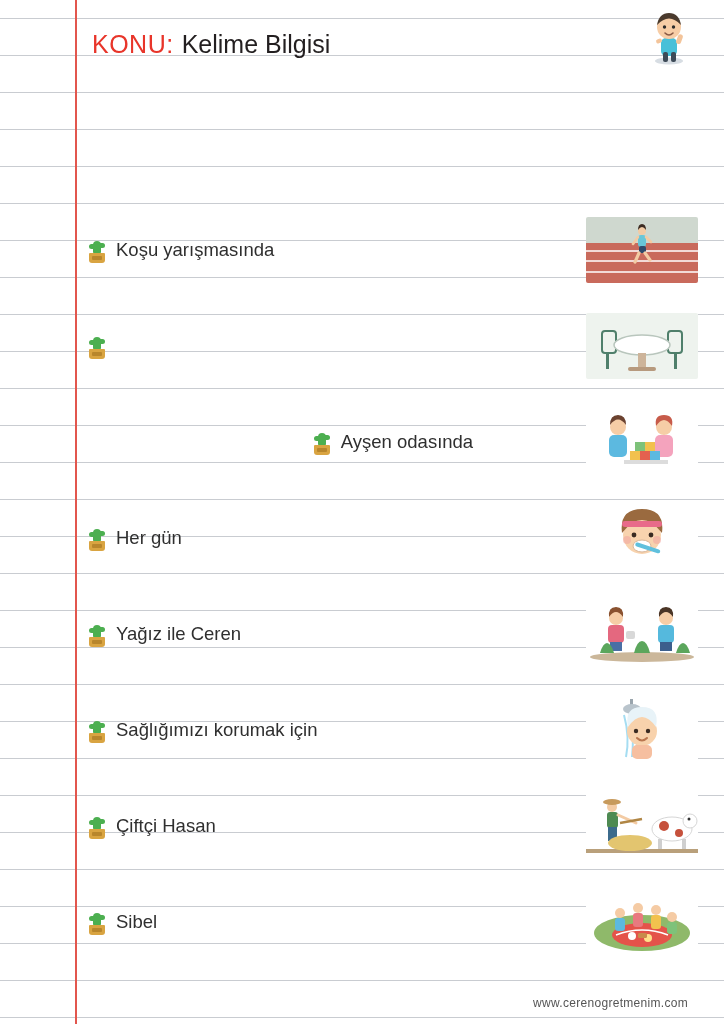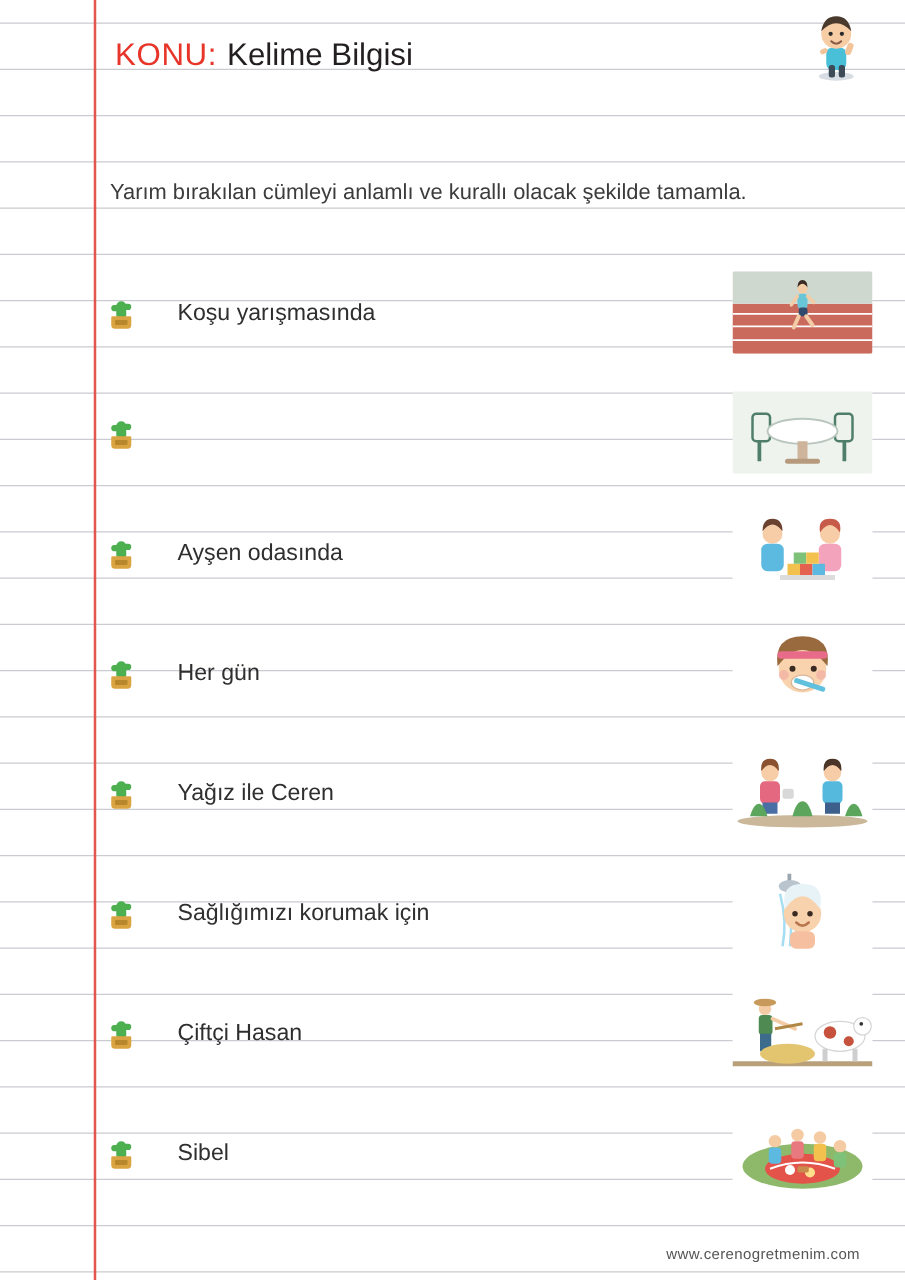--- a/index.html
+++ b/index.html
@@ -88,21 +88,20 @@
   }
 
   
   .q-row {
     position: absolute;
     left: 88px;
     width: 610px;
     height: 74px;
     display: flex;
     align-items: center;
-    gap: 26px;
   }
   .q-bullet {
     width: 18px;
     height: 26px;
     flex: 0 0 18px;
     position: relative;
     margin-right: 10px;
   }
   .q-text {
     font-size: 18.5px;
@@ -217,21 +216,20 @@
     <rect x="25" y="44" width="5" height="10" rx="2" fill="#3d4a57"></rect>
     <rect x="10" y="31" width="6" height="4" rx="2" fill="#f3c49a" transform="rotate(-25 13 33)"></rect>
     <rect x="31" y="26" width="5" height="10" rx="2.5" fill="#f3c49a" transform="rotate(20 33 31)"></rect>
     <circle cx="23" cy="19" r="12" fill="#f7cda6"></circle>
     <path d="M11 17 q12 -13 24 0 q-2 -12 -12 -12 q-10 0 -12 12z" fill="#4a3a2d"></path>
     <circle cx="18.5" cy="19" r="1.7" fill="#2b2b2b"></circle>
     <circle cx="27.5" cy="19" r="1.7" fill="#2b2b2b"></circle>
     <path d="M19 25 q4 4 8 0" stroke="#8a5a45" stroke-width="1.6" fill="none" stroke-linecap="round"></path>
   </svg>
 
-  <div id="instructions">Yarım bırakılan cümleyi anlamlı ve kurallı olacak şekilde tamamla.</div>
 
   <div id="questions">
       <div class="q-row" style="top: 213px;">
         <div class="q-bullet">
           <div class="cactus-arm-l"></div>
           <div class="cactus-arm-r"></div>
           <div class="cactus-body"></div>
           <div class="cactus-pot"></div>
         </div>
         <div class="q-text">Koşu yarışmasında</div>
@@ -263,21 +261,21 @@
             <rect width="112" height="66" fill="#eef3ee"></rect>
             <rect x="16" y="18" width="14" height="22" rx="3" fill="none" stroke="#4f7f6b" stroke-width="2"></rect>
             <rect x="82" y="18" width="14" height="22" rx="3" fill="none" stroke="#4f7f6b" stroke-width="2"></rect>
             <ellipse cx="56" cy="32" rx="28" ry="10" fill="#ffffff" stroke="#b9c6bd" stroke-width="1.5"></ellipse>
             <rect x="52" y="40" width="8" height="16" fill="#cdb49a"></rect>
             <rect x="42" y="54" width="28" height="4" rx="2" fill="#b79a7e"></rect>
             <rect x="20" y="40" width="3" height="16" fill="#4f7f6b"></rect>
             <rect x="88" y="40" width="3" height="16" fill="#4f7f6b"></rect>
           </svg></div>
       </div>
-      <div class="q-row" style="top: 405px;">
+      <div class="q-row" style="top: 405px; justify-content: center;">
         <div class="q-bullet">
           <div class="cactus-arm-l"></div>
           <div class="cactus-arm-r"></div>
           <div class="cactus-body"></div>
           <div class="cactus-pot"></div>
         </div>
         <div class="q-text">Ayşen odasında</div>
         <div class="q-img"><svg viewBox="0 0 112 66" width="112" height="66">
             <rect width="112" height="66" fill="#ffffff"></rect>
             <rect width="112" height="66" fill="#ffffff"></rect>

